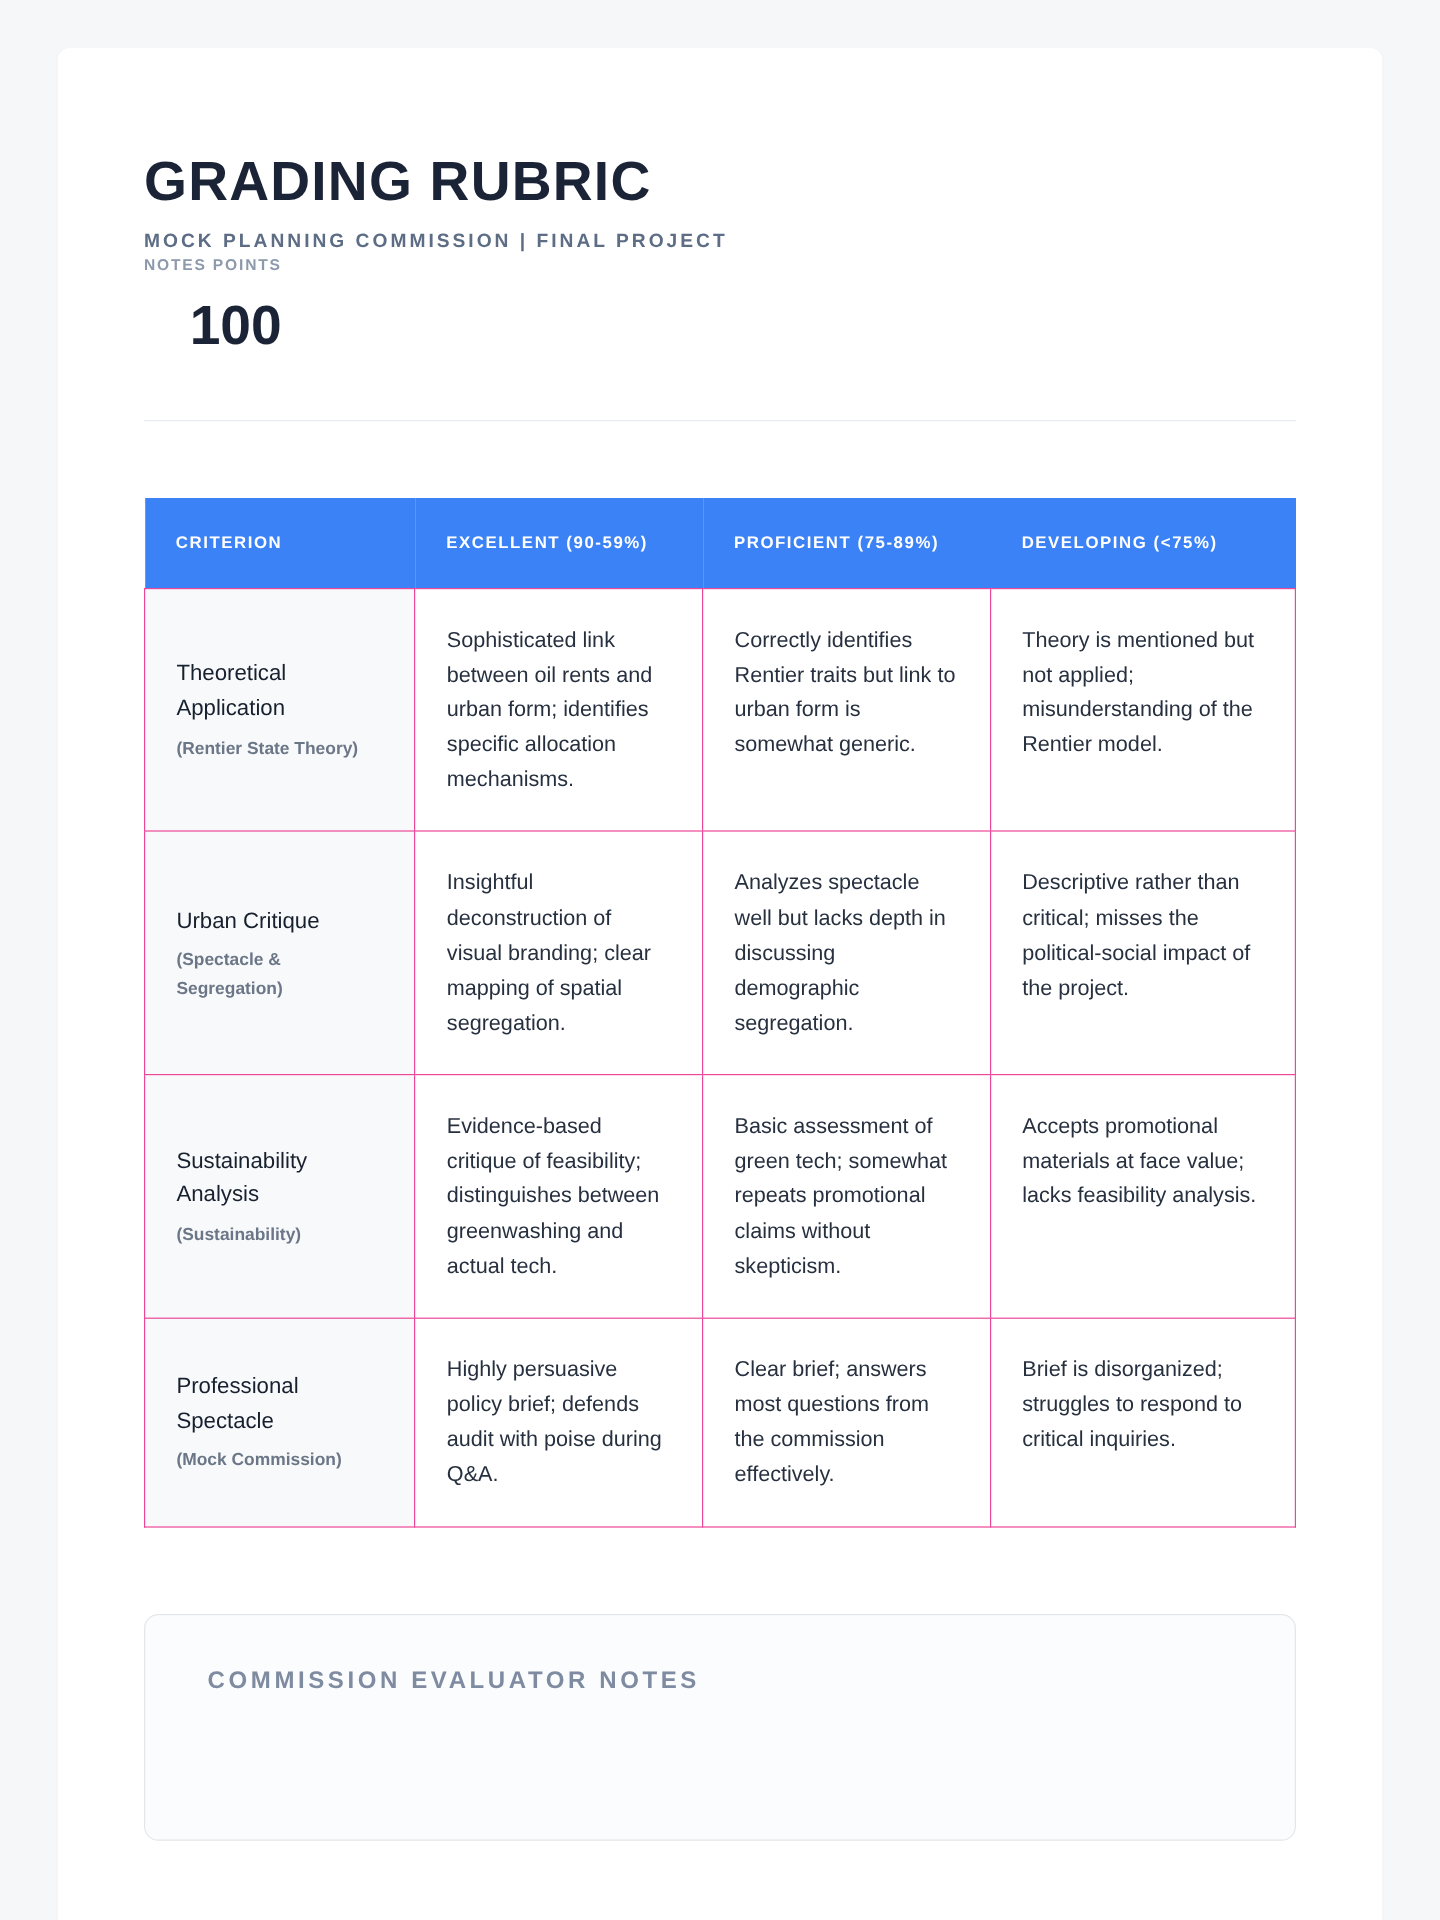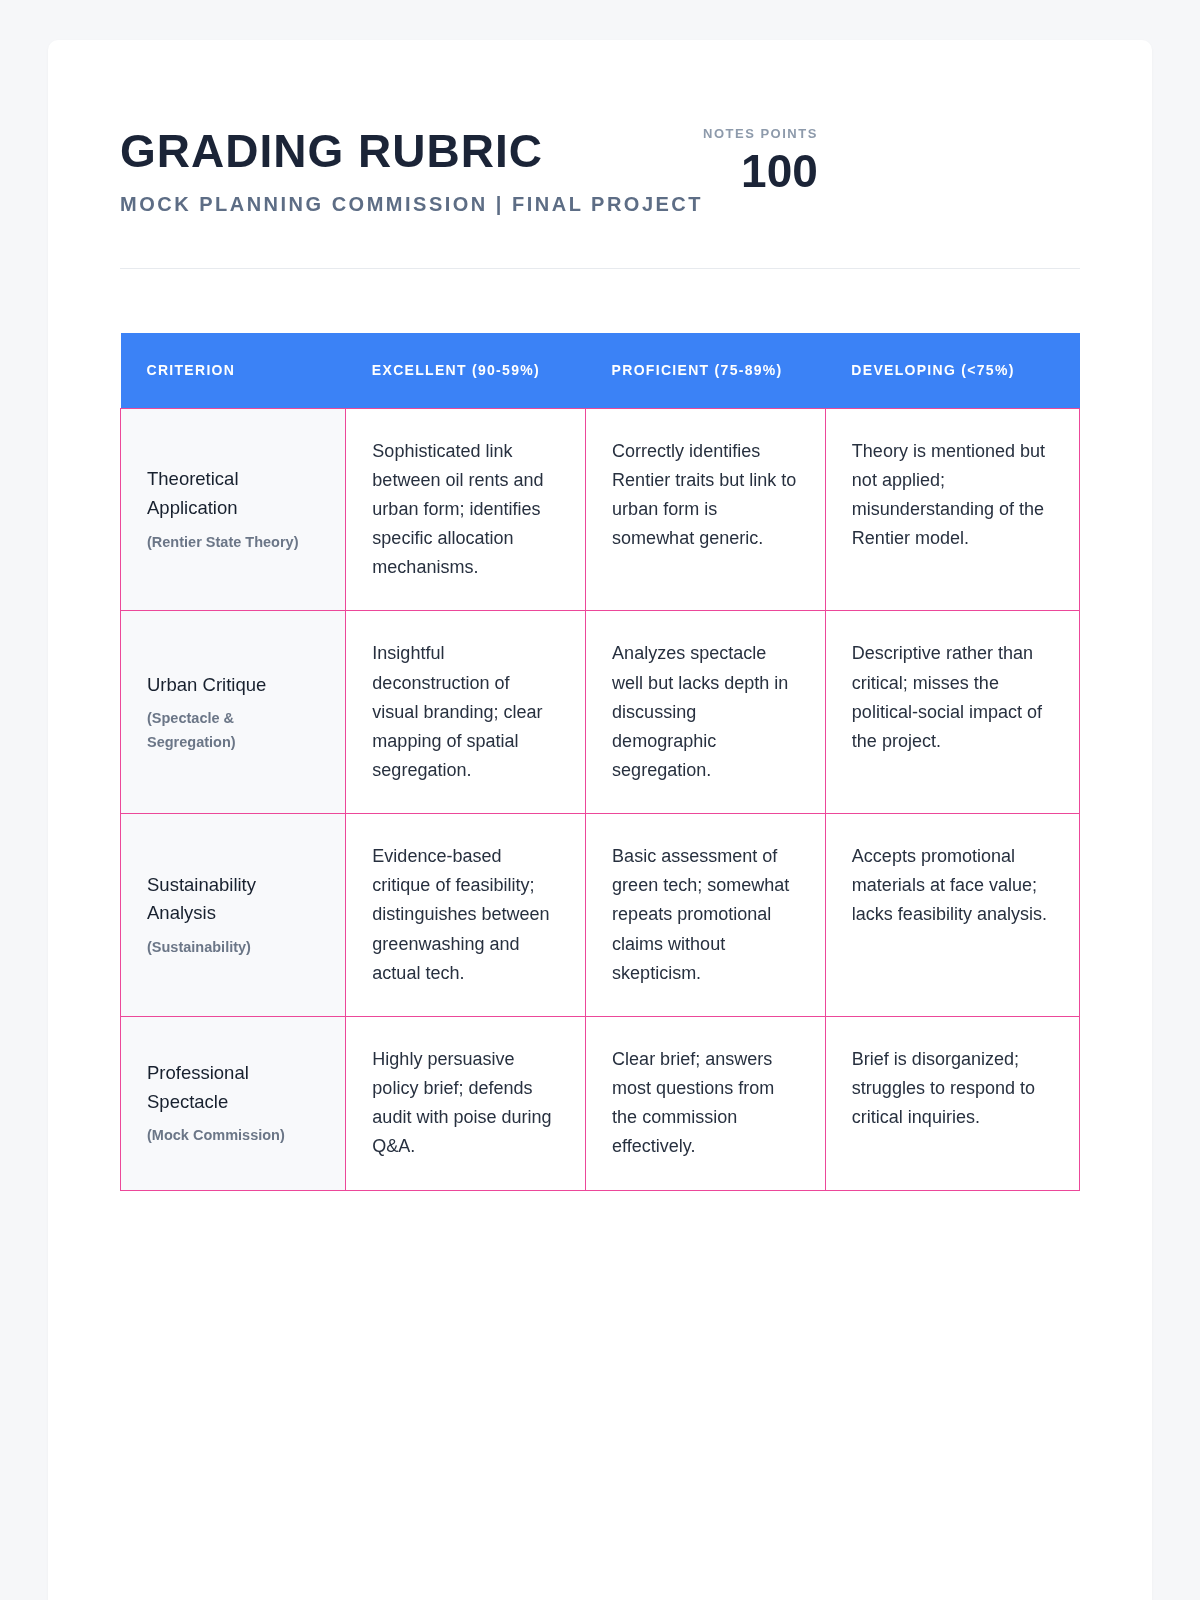--- a/index.html
+++ b/index.html
@@ -11,46 +11,46 @@
   }
   .card {
     width: 1104px;
     margin: 40px auto 0;
     background: #ffffff;
     border-radius: 10px;
     padding: 84px 72px 90px;
     min-height: 1900px;
     box-shadow: 0 1px 3px rgba(20,29,48,0.04);
   }
-  .header { display: flex; justify-content: flex-start; align-items: flex-start; }
+  .header { display: flex; justify-content: space-between; align-items: flex-start; flex-direction: column; }
   .title {
     font-size: 46px;
     font-weight: 900;
     color: #1b2437;
     letter-spacing: 1px;
   }
   .subtitle {
     margin-top: 15px;
-    font-size: 20px;
+    font-size: 16px;
     font-weight: 700;
     color: #5d6d85;
     letter-spacing: 2.5px;
   }
   .header-right { text-align: right; padding-top: 2px; }
   .tp-label {
     font-size: 13px;
     font-weight: 700;
     letter-spacing: 1.5px;
     color: #8d9aab;
   }
   .tp-value {
     font-size: 46px;
     font-weight: 800;
     color: #1b2437;
-    margin-top: 3px;
+    margin-top: 16px;
   }
   .divider { border: none; border-top: 1px solid #e7eaee; margin-top: 52px; }
 
   table.rubric { width: 100%; border-collapse: collapse; margin-top: 64px; }
   .rubric thead th {
     background: #3b82f6;
     color: #ffffff;
     text-align: left;
     font-size: 14px;
     font-weight: 700;
@@ -167,14 +167,17 @@
           <div class="crit-sub">(Mock Commission)</div>
         </td>
         <td>Highly persuasive policy brief; defends audit with poise during Q&amp;A.</td>
         <td>Clear brief; answers most questions from the commission effectively.</td>
         <td>Brief is disorganized; struggles to respond to critical inquiries.</td>
       </tr>
 
     </tbody>
   </table>
 
+  <section class="notes">
+    <h2 class="notes-heading">COMMISSION EVALUATOR NOTES</h2>
+  </section>
 
 </div>
 
 </body></html>

